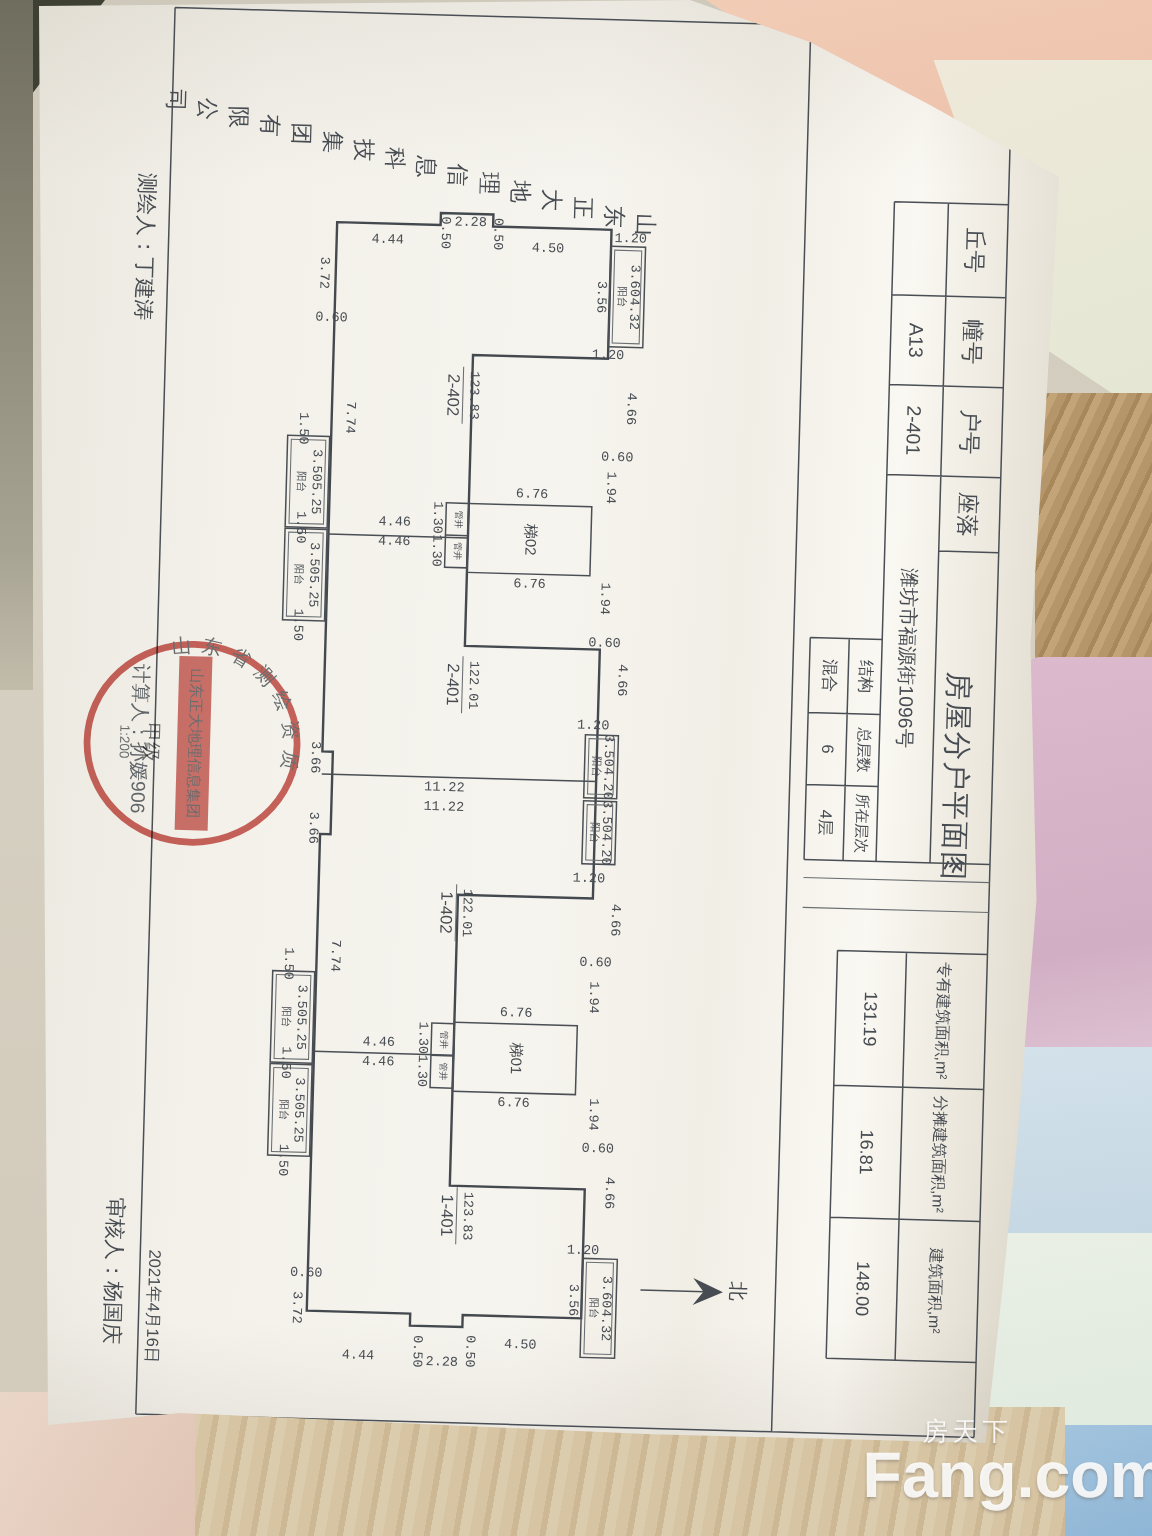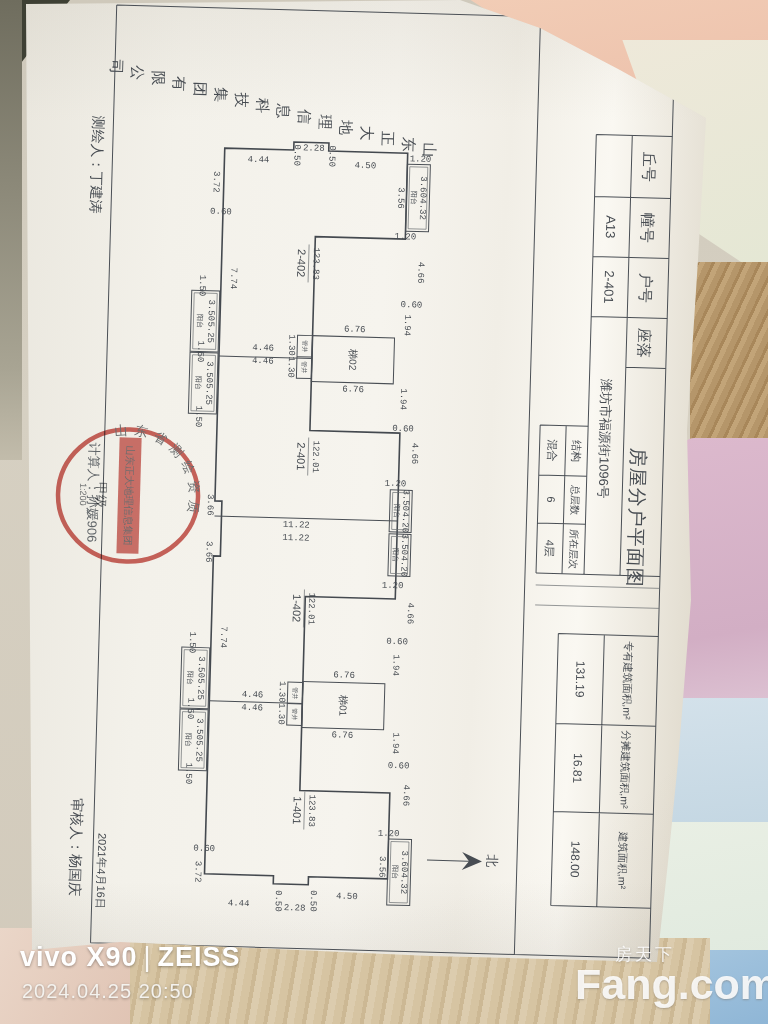--- a/index.html
+++ b/index.html
@@ -288,21 +288,17 @@
           <rect x="-58" y="-12" width="116" height="22" fill="#bf3a33" opacity="0.9"></rect>
           <text x="0" y="-1" text-anchor="middle" dominant-baseline="central" font-size="10" fill="#f6e8e4">山东正大地理信息集团</text>
           <text x="0" y="27" text-anchor="middle" dominant-baseline="central" font-size="13" fill="#bf3a33">甲级</text>
           <text x="0" y="45" text-anchor="middle" dominant-baseline="central" font-size="9" fill="#bf3a33">1:200</text>
         </g>
 
       </g>
     </svg>
   </div>
 
-  <div id="wm-camera">
-    <span>vivo X90</span><span class="sep">|</span><span>ZEISS</span>
-  </div>
-  <div id="wm-date">2024.04.25 20:50</div>
   <div id="wm-fang">
     <div class="cn">房天下</div>
     <div class="en">Fang.com</div>
   </div>
 </div>
 
 </body></html>

